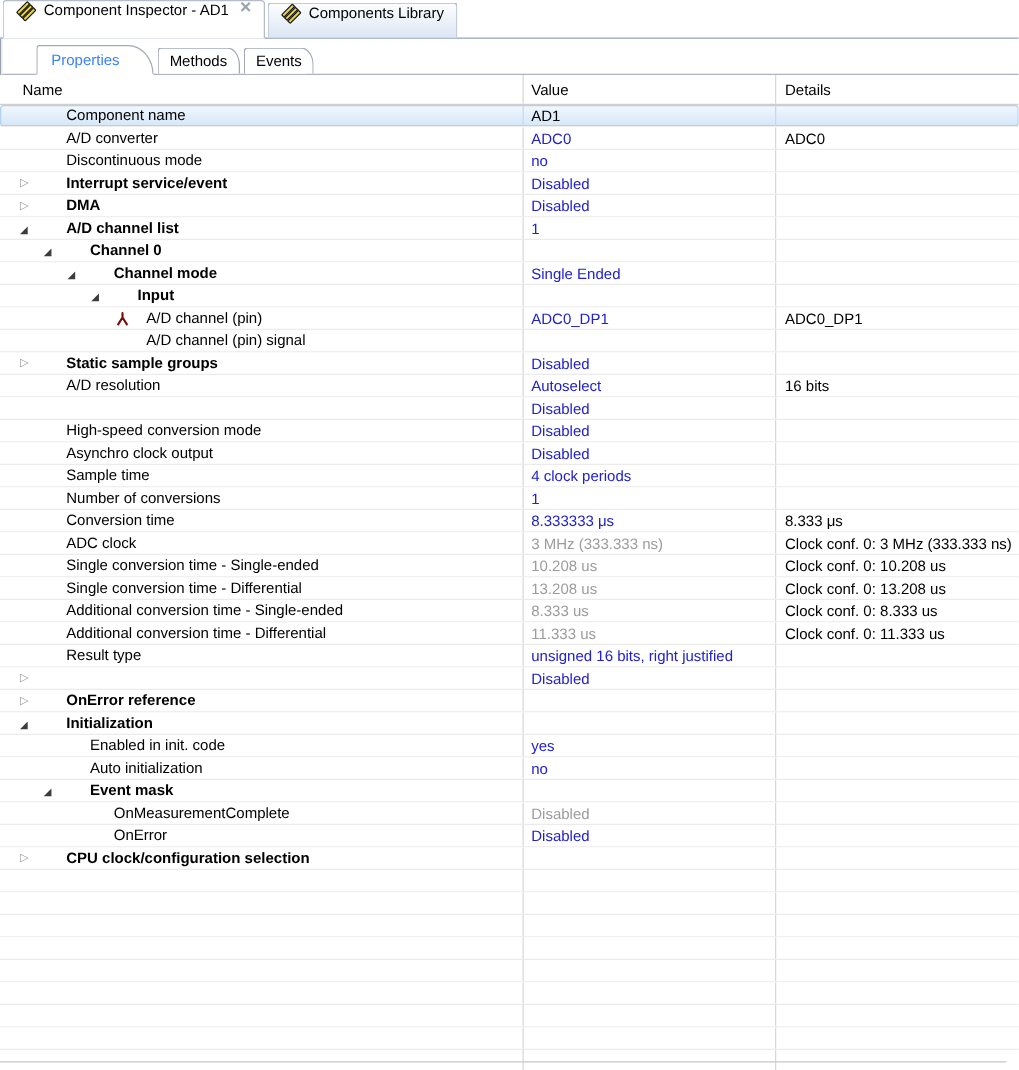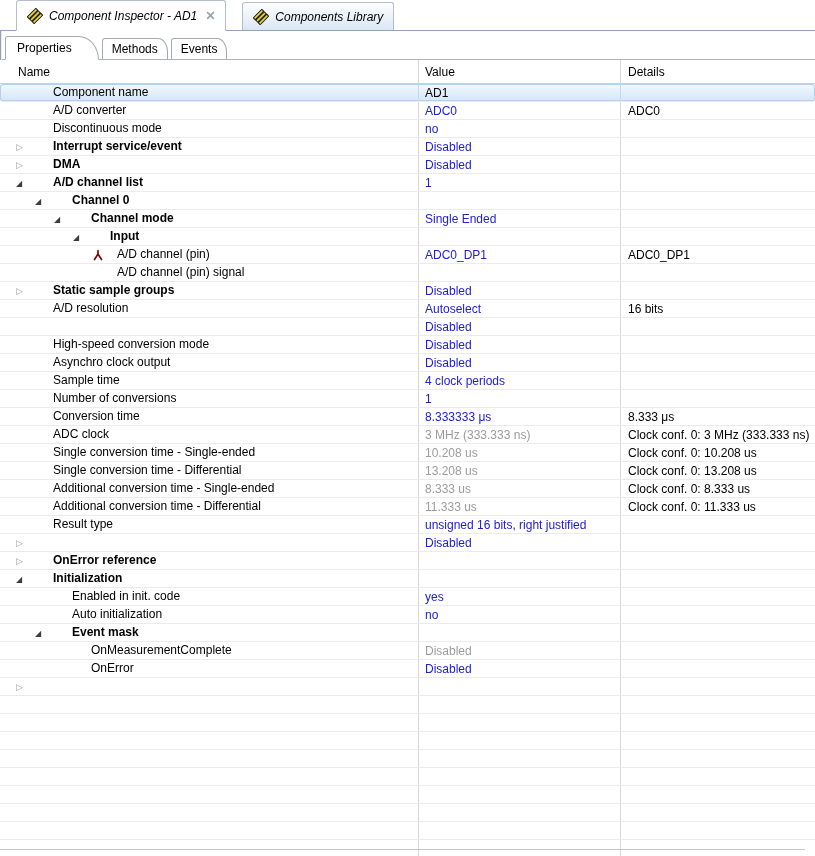--- a/index.html
+++ b/index.html
@@ -2,31 +2,31 @@
 <html><head>
 <meta charset="utf-8">
 <style>
   html,body{margin:0;padding:0;background:#fff;}
   body{width:815px;height:856px;overflow:hidden;font-family:"Liberation Sans","DejaVu Sans",sans-serif;font-size:12px;color:#000;position:relative;}
   .frame{position:absolute;inset:0;border-left:1px solid #98a2ae;}
   .frame-inner{position:absolute;top:0;left:1px;right:0;bottom:0;border-left:1px solid #e8ecf2;}
 
   
   .viewtabs{height:30px;display:flex;align-items:flex-end;border-bottom:1px solid #94a3bd;background:#fff;position:relative;}
-  .vtab{display:flex;align-items:center;height:27px;padding:0 10px;border:1px solid #b5bdca;border-bottom:none;border-radius:3px 3px 0 0;margin-left:16px;white-space:nowrap;cursor:default;font-style:italic;}
+  .vtab{display:flex;height:27px;padding:0 10px;border:1px solid #b5bdca;border-bottom:none;border-radius:3px 3px 0 0;margin-left:2px;white-space:nowrap;cursor:default;}
   .vtab.active{background:#fff;margin-bottom:-1px;height:29px;border-bottom:1px solid #fff;}
   .vtab.inactive{background:linear-gradient(180deg,#fdfdfe 0%,#eaf1f9 55%,#dbe6f3 100%);}
   .vtab .lbl{margin-left:6px;}
   .vtab .close{margin-left:9px;display:inline-flex;}
   .comp-icon{display:inline-flex;width:16px;height:16px;}
 
   
   .subtabs{height:28px;display:flex;align-items:flex-end;border-bottom:1px solid #aeb4bf;padding-left:5px;background:#fff;}
   .stab{position:relative;border:1px solid #a3aab6;border-bottom:none;background:#fff;padding:3px 9px 3px 9px;margin-right:3px;border-top-left-radius:3px;border-top-right-radius:10px 14px;white-space:nowrap;cursor:default;}
-  .stab.active{padding:4px 26px 4px 11px;border-top-right-radius:22px 26px;margin-bottom:-1px;border-bottom:1px solid #fff;color:#000000;}
+  .stab.active{padding:4px 26px 4px 11px;border-top-right-radius:22px 26px;margin-bottom:-1px;border-bottom:1px solid #fff;color:#3b82f6;margin-left:24px;}
 
   
   .tbl{position:relative;background:#fff;}
   .thead{display:flex;height:23px;border-bottom:1px solid #cfcfcf;align-items:flex-start;}
   .th{height:100%;display:flex;align-items:center;box-sizing:border-box;}
   .th.name{width:418px;padding-left:18px;}
   .th.value{width:202px;padding-left:6px;border-left:1px solid #d8d8d8;}
   .th.details{flex:1;padding-left:7px;border-left:1px solid #d8d8d8;}
 
   .row{display:flex;height:18px;border-bottom:1px solid #ebebeb;box-sizing:border-box;background:#fff;}
@@ -362,20 +362,21 @@
         <div class="cell name">
           <span class="slot" style="left: 54px;"></span>
           <span class="lbl-abs" style="left: 91px;">OnError</span>
         </div>
         <div class="cell value v-blue">Disabled</div>
         <div class="cell details v-black"></div>
       </div>
       <div class="row">
         <div class="cell name">
           <span class="slot arr-c" style="left: 16px;">▷</span>
+          <span class="lbl-abs b" style="left: 53px;">CPU clock/configuration selection</span>
         </div>
         <div class="cell value v-black"></div>
         <div class="cell details v-black"></div>
       </div>
       <div class="row">
         <div class="cell name"></div>
         <div class="cell value"></div>
         <div class="cell details"></div>
       </div>
       <div class="row">

